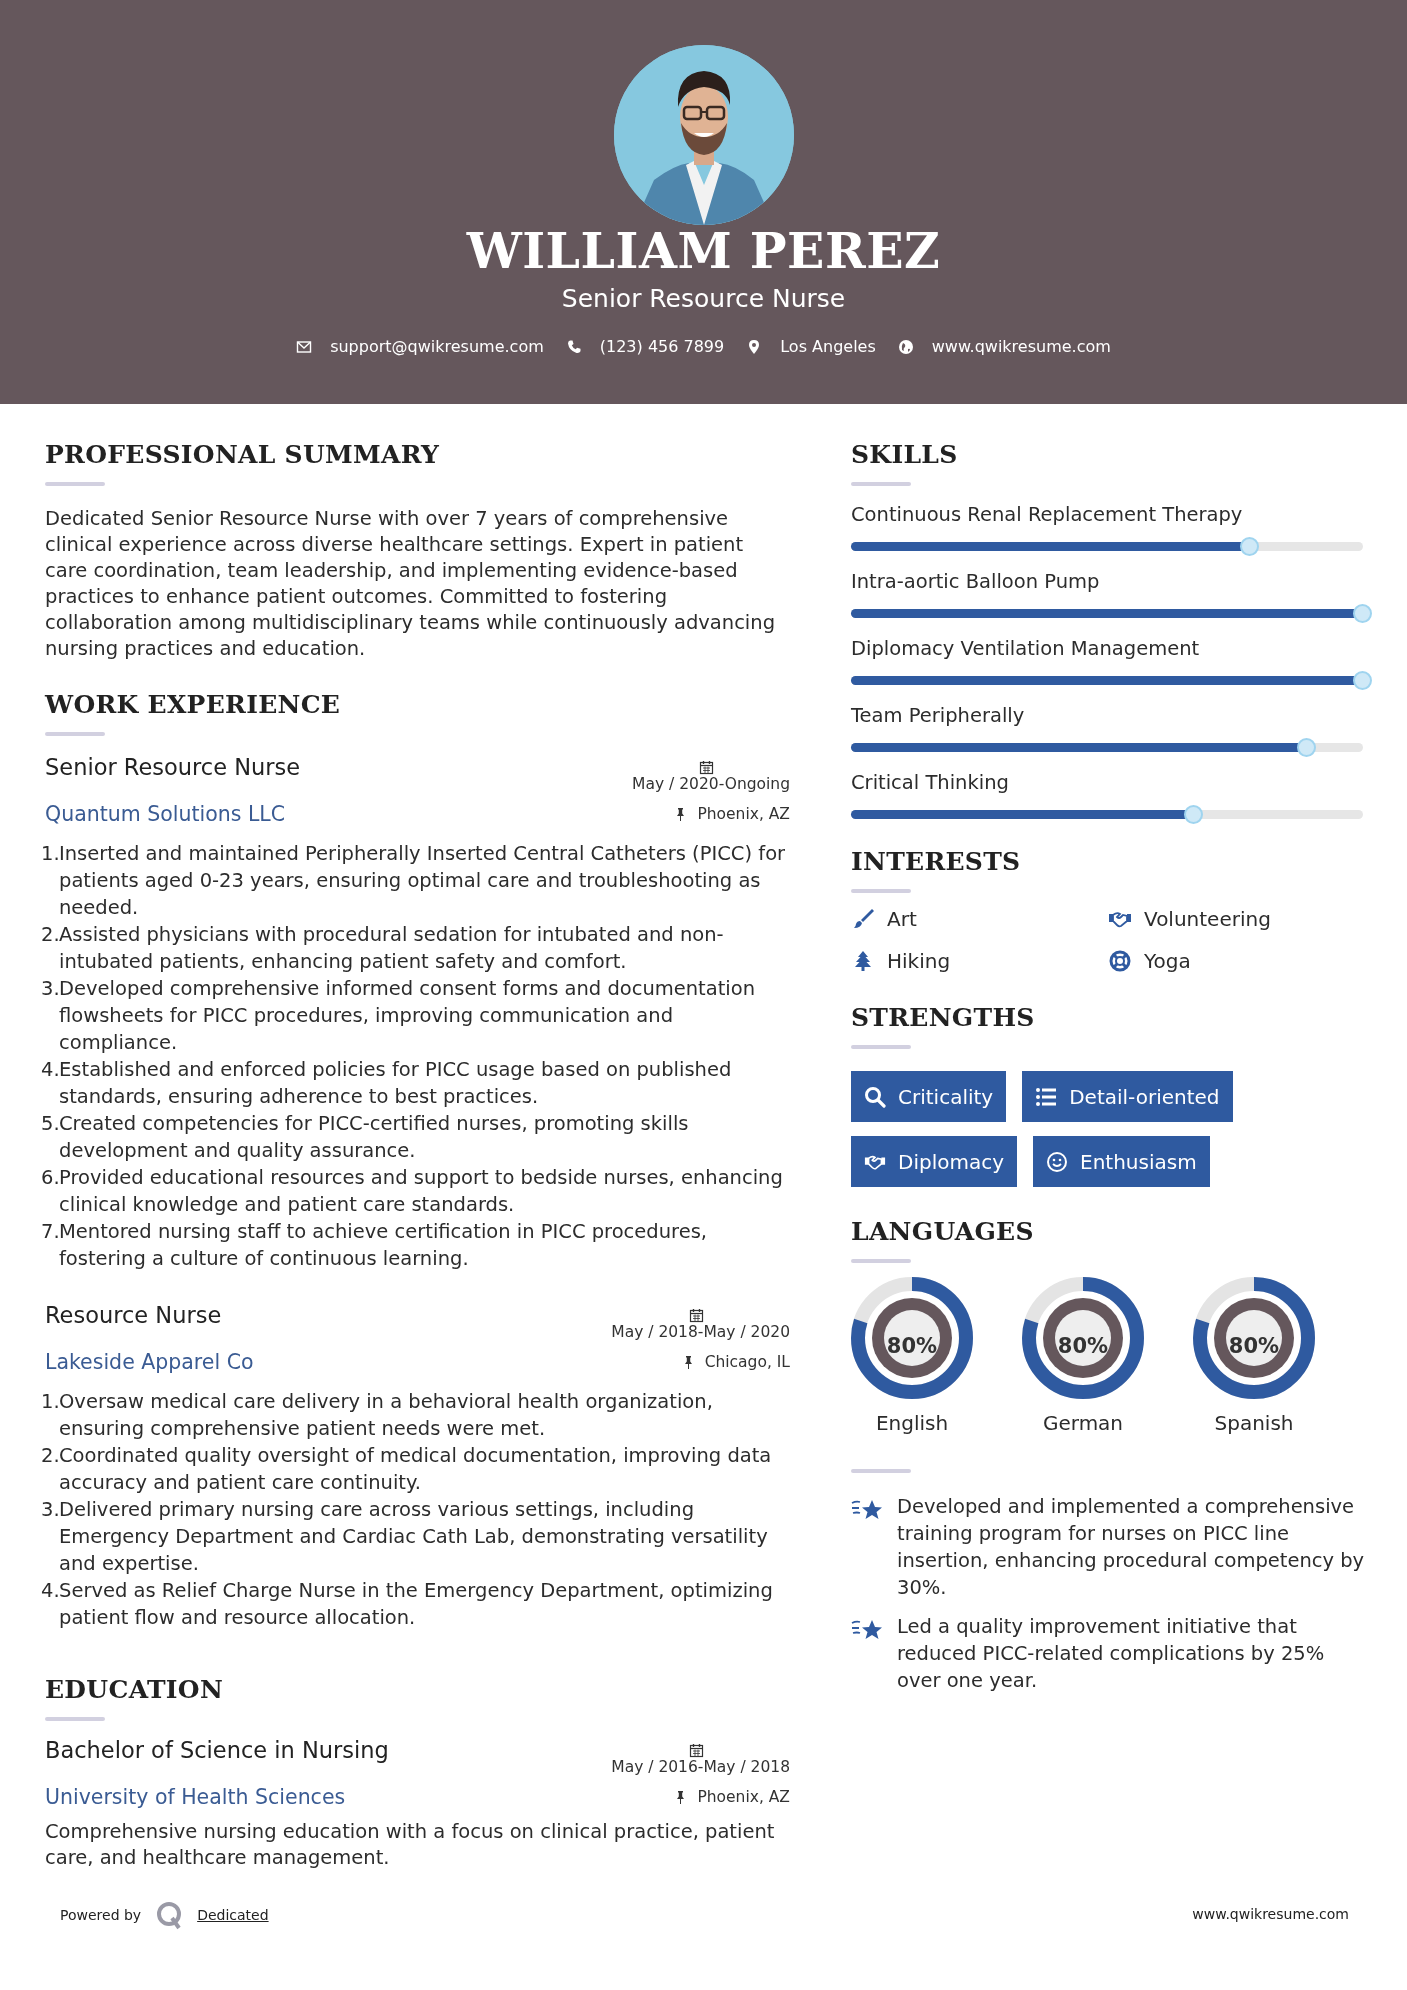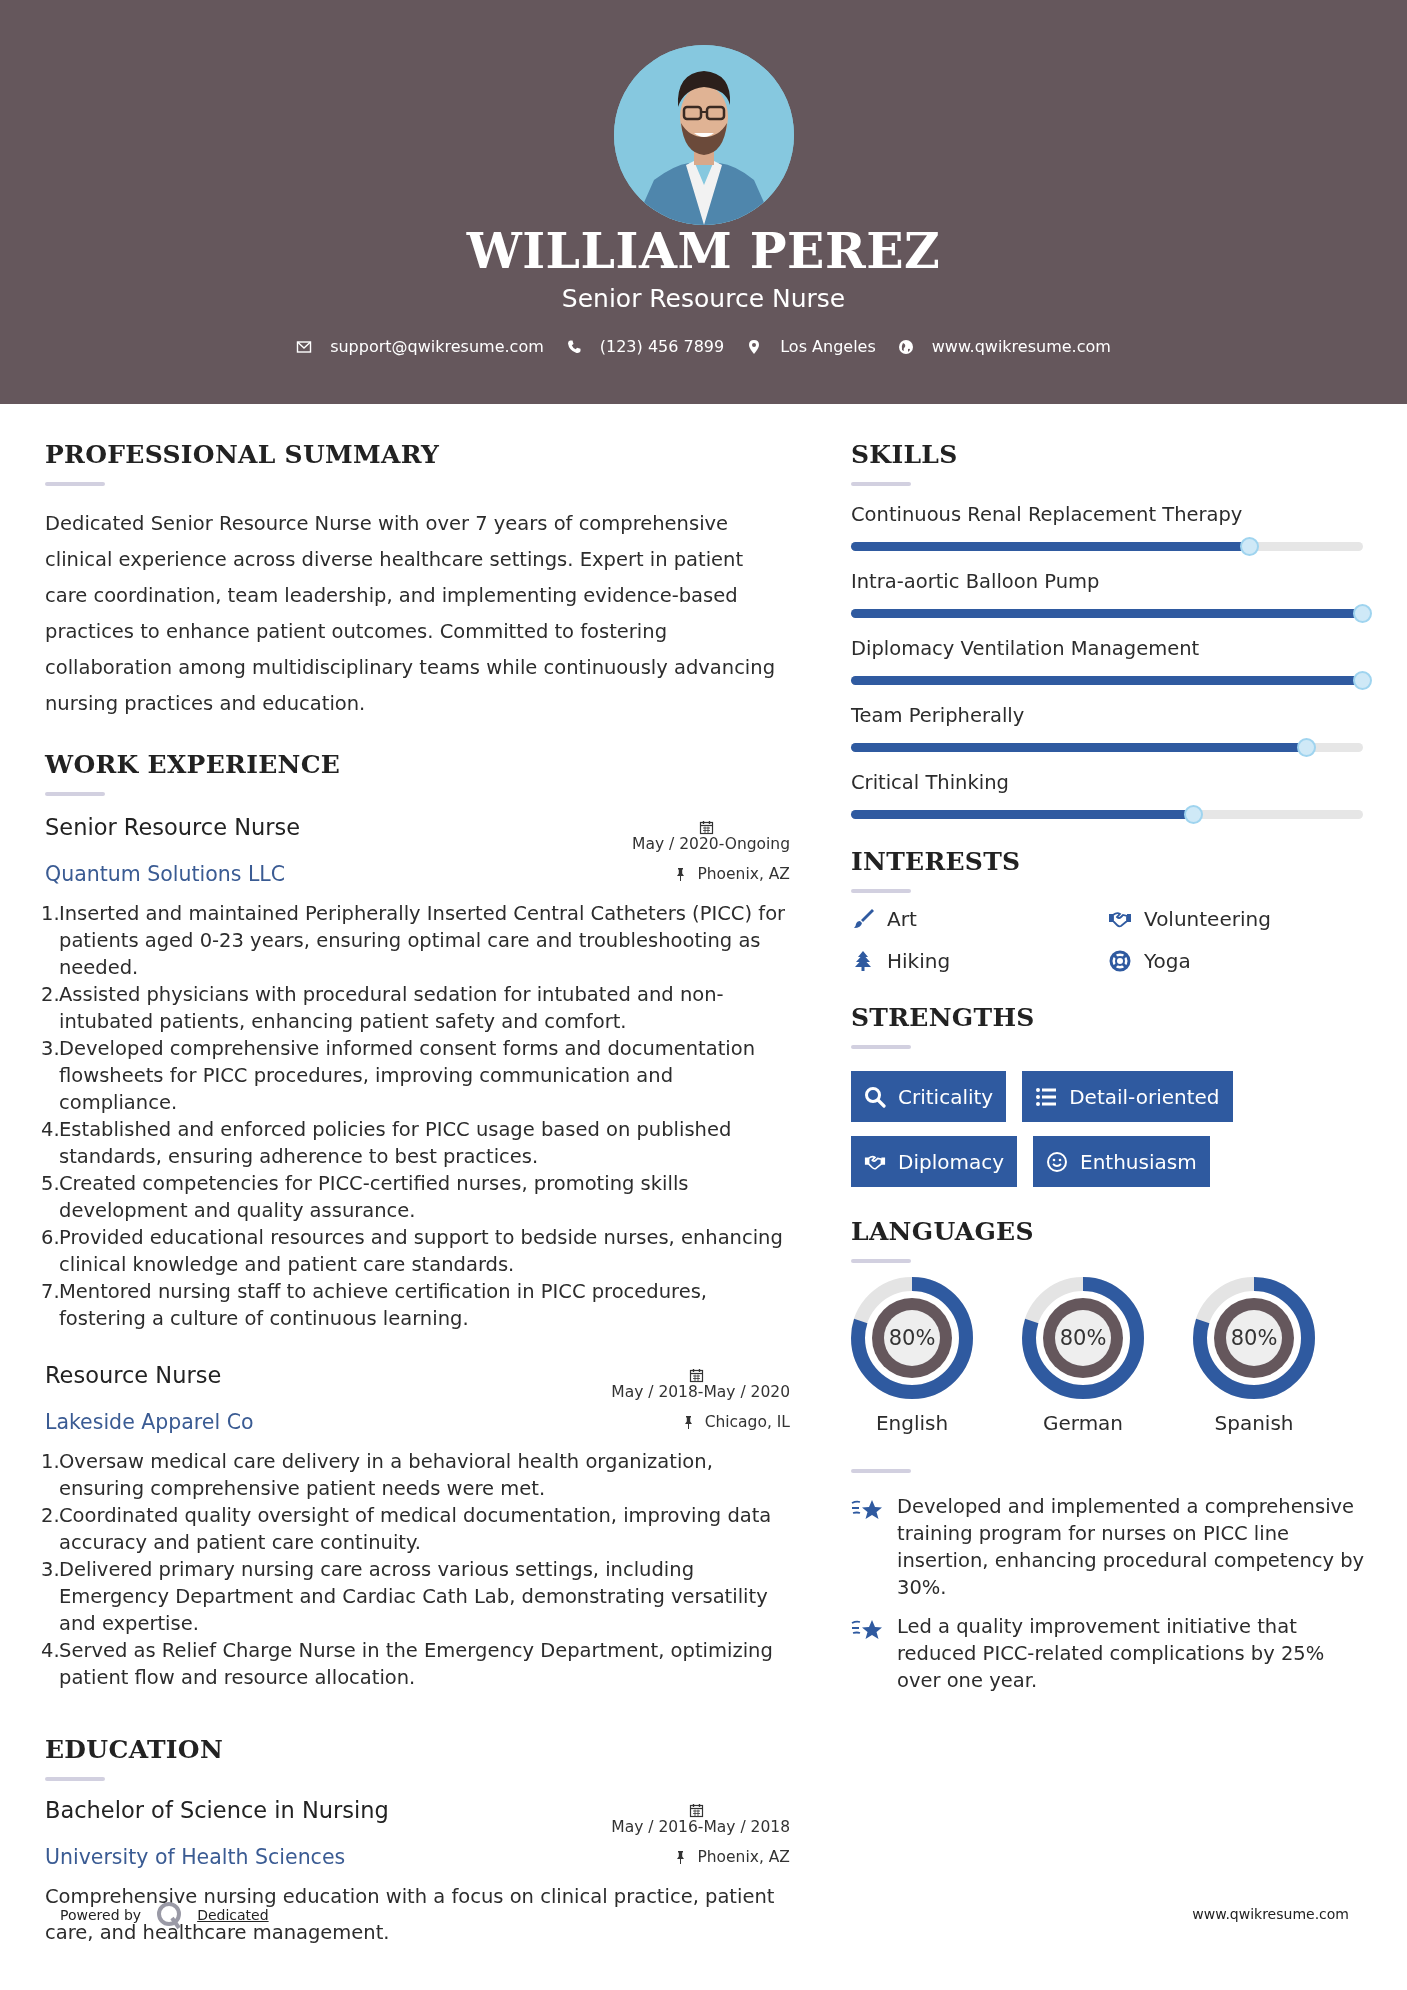--- a/index.html
+++ b/index.html
@@ -20,21 +20,21 @@
   .contact .ic { width: 16px; height: 16px; margin-right: 18px; display: inline-block; }
   .contact .ic svg { width: 16px; height: 16px; display: block; }
 
   .col-left { position: absolute; left: 45px; top: 440px; width: 745px; }
   .col-right { position: absolute; left: 851px; top: 440px; width: 515px; }
 
   .sec-title { font-family: "DejaVu Serif", serif; font-weight: bold; font-size: 25px; color: #222;
                letter-spacing: 0.3px; line-height: 1.2; }
   .sec-rule { width: 60px; height: 4px; background: #d2d0e0; margin-top: 12px; margin-bottom: 20px; border-radius: 2px; }
 
-  .body-text { font-size: 19.5px; line-height: 36px; color: #2c2c2c; }
+  .body-text { font-size: 19.5px; line-height: 26px; color: #2c2c2c; }
 
   .job { margin-bottom: 18px; }
   .job-head { display: flex; justify-content: space-between; align-items: baseline; }
   .job-title { font-size: 22.5px; color: #222; }
   .job-date { font-size: 15.5px; color: #333; display: flex; align-items: center; flex-direction: column; }
   .job-sub { display: flex; justify-content: space-between; align-items: center; margin-top: 9px; }
   .company { font-size: 20.5px; color: #3a5b93; }
   .job-loc { font-size: 15.5px; color: #333; display: flex; align-items: center; }
   .sm-ic { width: 15px; height: 15px; margin-right: 9px; display: inline-block; }
   .sm-ic svg { width: 15px; height: 15px; display: block; }
@@ -59,22 +59,22 @@
   .strengths { display: flex; flex-wrap: wrap; gap: 14px 14px; width: 500px; }
   .tag { background: #2f5aa0; color: #ffffff; font-size: 20px; height: 51px; padding: 12px 13px; display: flex;
          align-items: center; }
   .tag .ic { width: 22px; height: 22px; margin-right: 12px; display: inline-block; }
   .tag .ic svg { width: 22px; height: 22px; display: block; }
 
   .langs { display: flex; gap: 49px; }
   .lang { width: 122px; text-align: center; }
   .donut { width: 122px; height: 122px; position: relative; }
   .donut svg { width: 122px; height: 122px; display: block; }
-  .donut .pct { position: absolute; left: 0; top: 0; width: 122px; height: 122px; display: flex; align-items: center;
-                justify-content: center; font-size: 21px; font-weight: normal; color: #333; }
+  .donut .pct { position: absolute; left: 0; top: 8px; width: 122px; height: 122px; display: flex; align-items: center;
+                justify-content: center; font-size: 21px; font-weight: bold; color: #333; }
   .lang-name { font-size: 20px; color: #2c2c2c; margin-top: 12px; }
 
   .ach { display: flex; margin-bottom: 12px; }
   .ach .ic { width: 36px; height: 30px; flex: none; margin-right: 10px; margin-top: 2px; }
   .ach .ic svg { width: 36px; height: 30px; display: block; }
   .ach .txt { font-size: 19.5px; line-height: 27px; color: #2c2c2c; }
 
   .footer-left { position: absolute; left: 60px; top: 1900px; display: flex; align-items: center; font-size: 14px; color: #222; }
   .footer-left .qlogo { width: 30px; height: 30px; margin: 0 12px 0 14px; }
   .footer-left .qlogo svg { width: 30px; height: 30px; display: block; }

